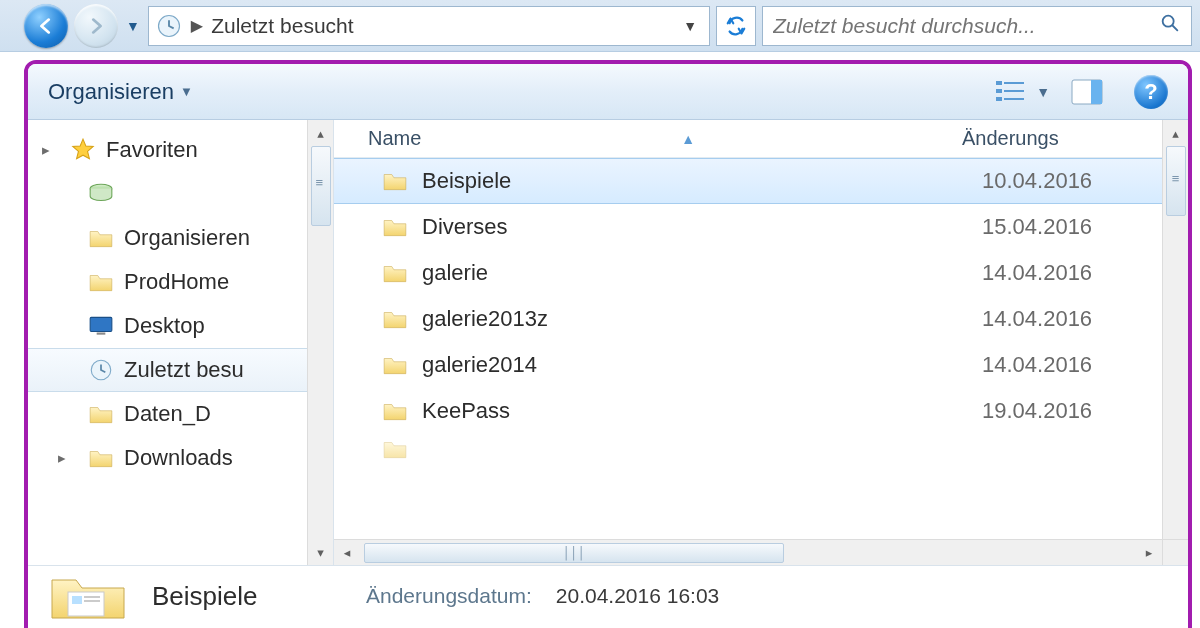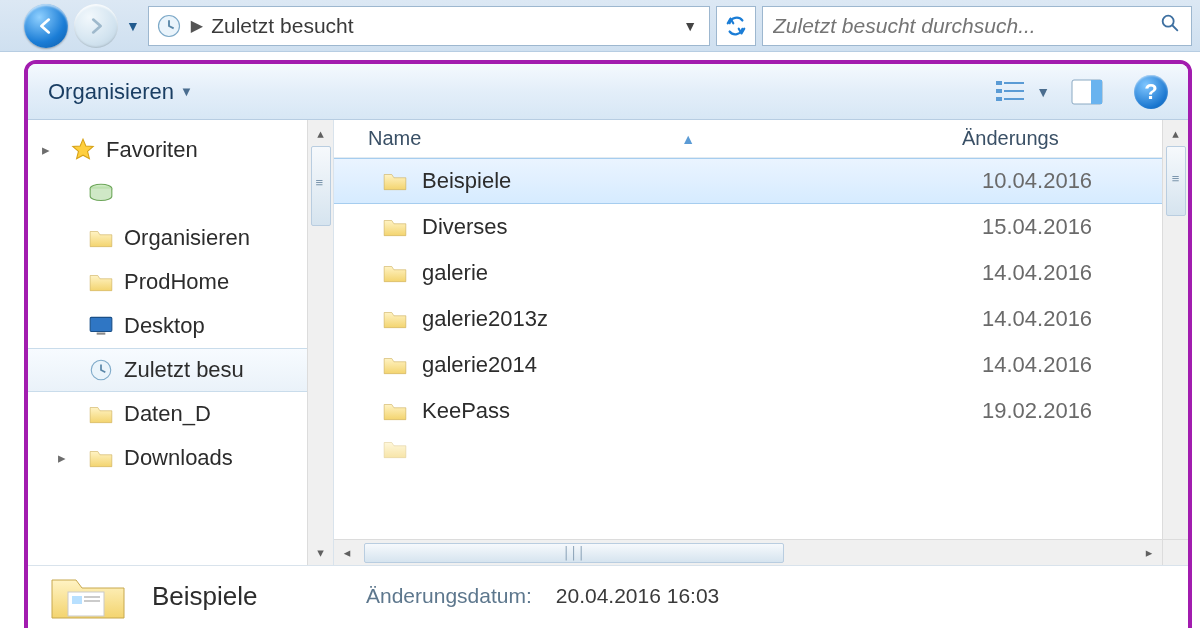--- a/index.html
+++ b/index.html
@@ -408,21 +408,21 @@
                 <path class="folder-shape" d="M2 6h7l2 3h11v11H2z"></path>
               </svg></span>
           <span class="name">galerie2014</span>
           <span class="date">14.04.2016</span>
         </div>
         <div class="row">
           <span class="ic ic-folder"><svg viewBox="0 0 24 24">
                 <path class="folder-shape" d="M2 6h7l2 3h11v11H2z"></path>
               </svg></span>
           <span class="name">KeePass</span>
-          <span class="date">19.02.2016</span>
+          <span class="date">19.04.2016</span>
         </div>
         <div class="row partial">
           <span class="ic ic-folder"><svg viewBox="0 0 24 24">
                 <path class="folder-shape" d="M2 6h7l2 3h11v11H2z"></path>
               </svg></span>
         </div>
       </div>
 
       <div class="fl-vscroll">
         <div class="arrow">▴</div>

